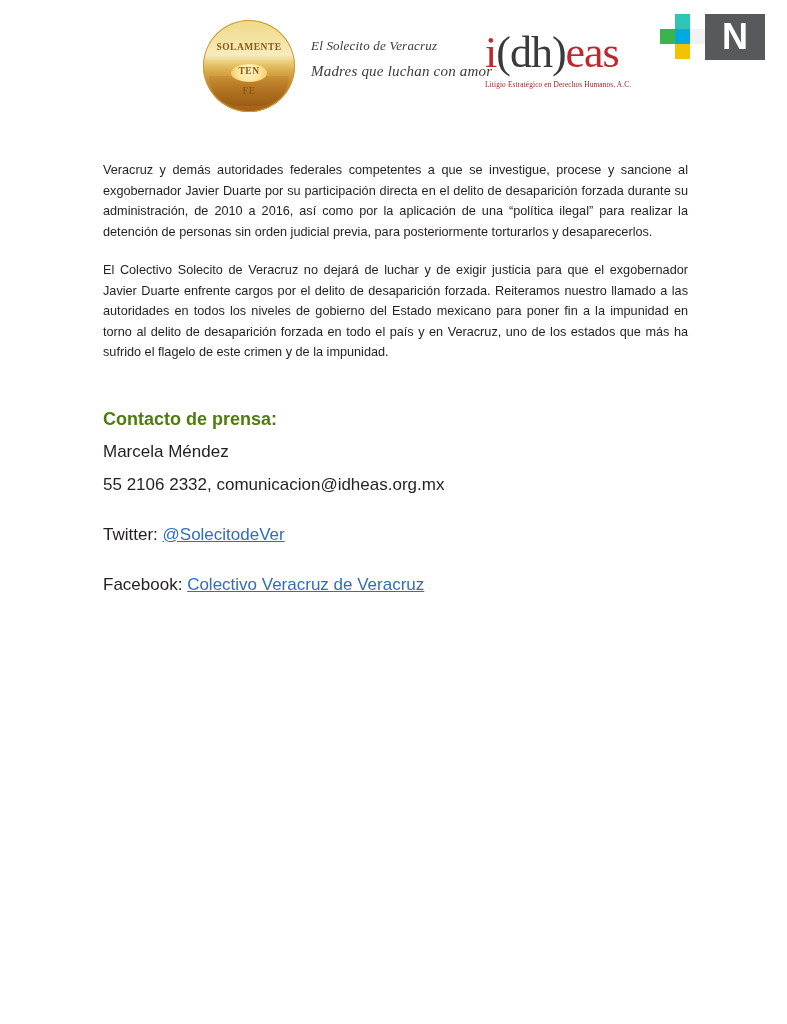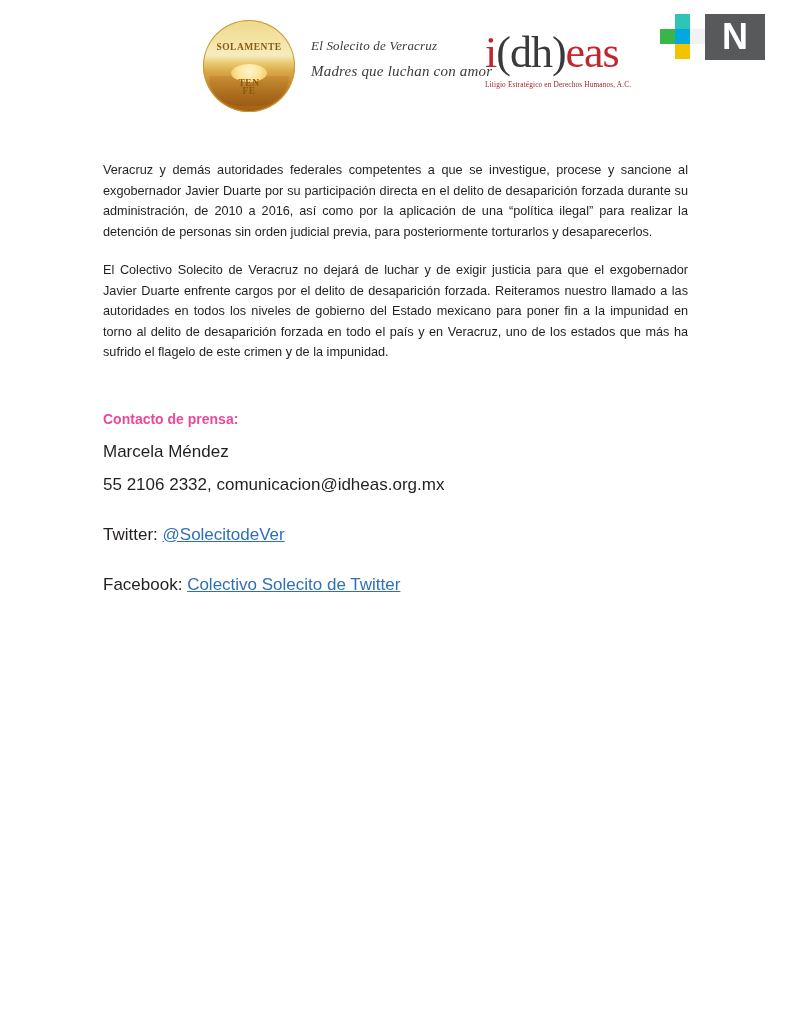--- a/index.html
+++ b/index.html
@@ -76,21 +76,21 @@
   .logo-solecito .txt {
     position: absolute;
     width: 92px;
     text-align: center;
     font-family: "Liberation Serif", serif;
     font-weight: bold;
     color: #8a5a12;
     letter-spacing: .5px;
   }
   .logo-solecito .t1 { top: 22px; font-size: 9.5px; }
-  .logo-solecito .t2 { top: 58px; font-size: 9.5px; }
+  .logo-solecito .t2 { top: 46px; font-size: 9.5px; }
   .logo-solecito .t3 { top: 66px; font-size: 9.5px; }
 
   .slogan {
     position: absolute;
     left: 283px;
     top: 38px;
     font-family: "Liberation Serif", serif;
     color: #3b3b3b;
   }
   .slogan .l1 {
@@ -163,24 +163,24 @@
     width: 585px;
   }
   .para {
     font-size: 12.7px;
     line-height: 20.5px;
     text-align: justify;
     color: #231f20;
     margin: 12px 0 18px 0;
   }
   .contact-title {
-    font-size: 14px;
+    font-size: 18px;
     line-height: 20px;
     font-weight: bold;
-    color: #ec4899;
+    color: #4d7c0f;
     margin: 46px 0 12px 0;
   }
   .contact-line {
     font-size: 17px;
     line-height: 20px;
     color: #231f20;
     margin: 13px 0 0 0;
   }
   .link {
     color: #2f6fba;
@@ -234,18 +234,18 @@
     <p class="contact-line">Marcela Méndez</p>
     <p class="contact-line">55 2106 2332, comunicacion@idheas.org.mx</p>
 
     <p class="contact-line social-row">
       <span>Twitter:</span>
       <a class="link" href="#">@SolecitodeVer</a>
     </p>
 
     <p class="contact-line social-row">
       <span>Facebook:</span>
-      <a class="link" href="#">Colectivo Solecito de Twitter</a>
+      <a class="link" href="#">Colectivo Veracruz de Veracruz</a>
     </p>
 
   </div>
 
 </div>
 
 </body></html>

